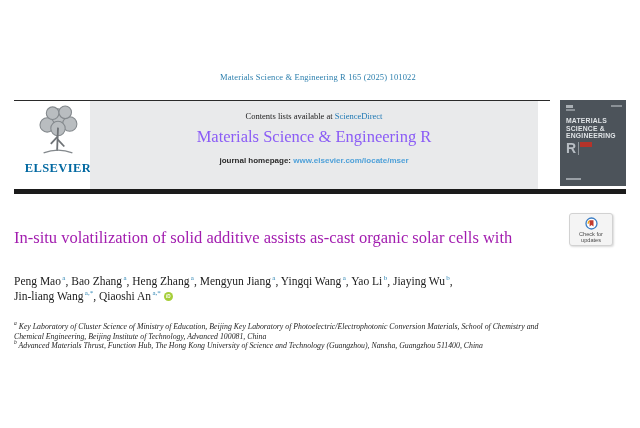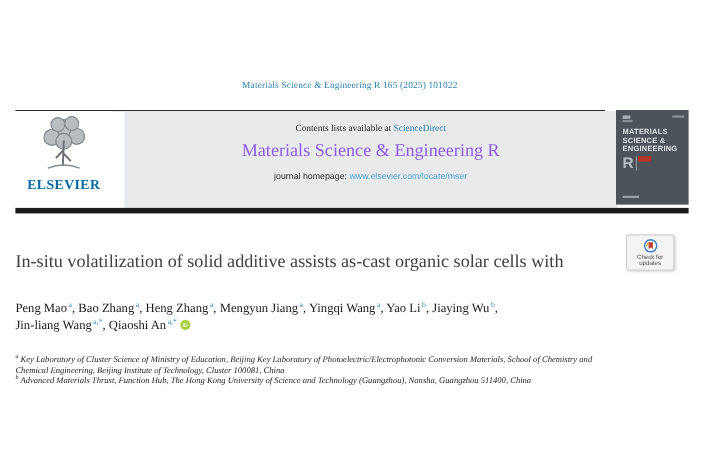--- a/index.html
+++ b/index.html
@@ -25,28 +25,28 @@
   
   .rule-top{top:100px;left:14px;width:536px;height:1.3px;background:#2a2a2a;}
   .banner{top:101px;left:14px;width:536px;height:88px;}
   .logo-area{position:absolute;top:0;left:0;width:88px;height:88px;background:#fff;text-align:center;}
   .logo-area svg{display:block;margin:3px auto 0 auto;}
   .elsevier-word{
     font-size:12.5px;font-weight:bold;color:#0369a1;
     letter-spacing:.4px;margin-top:-1px;
     font-family:"Liberation Serif",serif;
   }
-  .banner-gray{position:absolute;left:99px;top:0;width:448px;height:88px;background:#e9eaeb;text-align:center;}
+  .banner-gray{position:absolute;left:76px;top:0;width:448px;height:88px;background:#e9eaeb;text-align:center;}
   .contents-line{padding-top:10px;font-size:8.5px;color:#222;}
   .link-sd{color:#2079b4;text-decoration:none;}
   .journal-title{margin-top:6px;font-size:16.5px;color:#8b5cf6;}
   .homepage-line{
     margin-top:9px;
     font-family:"Liberation Sans",sans-serif;
-    font-size:8px;font-weight:normal;color:#2b2b2b;
+    font-size:8px;font-weight:bold;color:#2b2b2b;
   }
   .link-url{color:#4fa1d9;text-decoration:none;}
 
   
   .cover{top:100px;left:560px;width:66px;height:86px;background:#4c535a;overflow:hidden;}
   .cov-minibar1{position:absolute;top:5px;left:6px;width:7px;height:3px;background:#a9afb4;}
   .cov-minibar2{position:absolute;top:9px;left:6px;width:9px;height:2px;background:#8b9197;}
   .cov-corner{position:absolute;top:5px;right:4px;width:11px;height:2px;background:#8b9197;}
   .cov-title{
     position:absolute;top:17px;left:6px;
@@ -74,21 +74,21 @@
     font-family:"Liberation Sans",sans-serif;
     font-size:5.6px;line-height:6.2px;color:#4a4a4a;
     box-shadow:1px 1px 2px rgba(0,0,0,.15);
     cursor:pointer;
   }
   .badge svg{display:block;margin:2.5px auto 1px auto;}
 
   
   .title-block{
     top:227px;left:14px;width:562px;
-    font-size:16.5px;line-height:22.5px;color:#404040;
+    font-size:16.5px;line-height:22.5px;color:#a21caf;
   }
 
   
   .authors{
     top:274px;left:14px;width:562px;
     font-size:11.5px;line-height:14.5px;color:#1b1b1b;
   }
   .authors sup{font-size:7px;color:#3287b5;line-height:0;}
   .orcid{
     display:inline-block;width:9px;height:9px;border-radius:50%;
@@ -171,15 +171,15 @@
   <div>In-situ volatilization of solid additive assists as-cast organic solar cells with</div>
 </div>
 
 <div class="abs authors">
     <div><span>Peng Mao</span><sup> a</sup>, <span>Bao Zhang</span><sup> a</sup>, <span>Heng Zhang</span><sup> a</sup>, <span>Mengyun Jiang</span><sup> a</sup>, <span>Yingqi Wang</span><sup> a</sup>, <span>Yao Li</span><sup> b</sup>, <span>Jiaying Wu</span><sup> b</sup>,</div>
     <div><span>Jin-liang Wang</span><sup> a,*</sup>, <span>Qiaoshi An</span><sup> a,*</sup><span class="orcid">iD</span></div>
   </div>
 
 <div class="abs affiliations">
     <div><sup>a</sup> Key Laboratory of Cluster Science of Ministry of Education, Beijing Key Laboratory of Photoelectric/Electrophotonic Conversion Materials, School of Chemistry and</div>
-    <div>Chemical Engineering, Beijing Institute of Technology, Cluster 100081, China</div>
+    <div>Chemical Engineering, Beijing Institute of Technology, Advanced 100081, China</div>
     <div><sup>b</sup> Advanced Materials Thrust, Function Hub, The Hong Kong University of Science and Technology (Guangzhou), Nansha, Guangzhou 511400, China</div>
   </div>
 
 </body></html>

